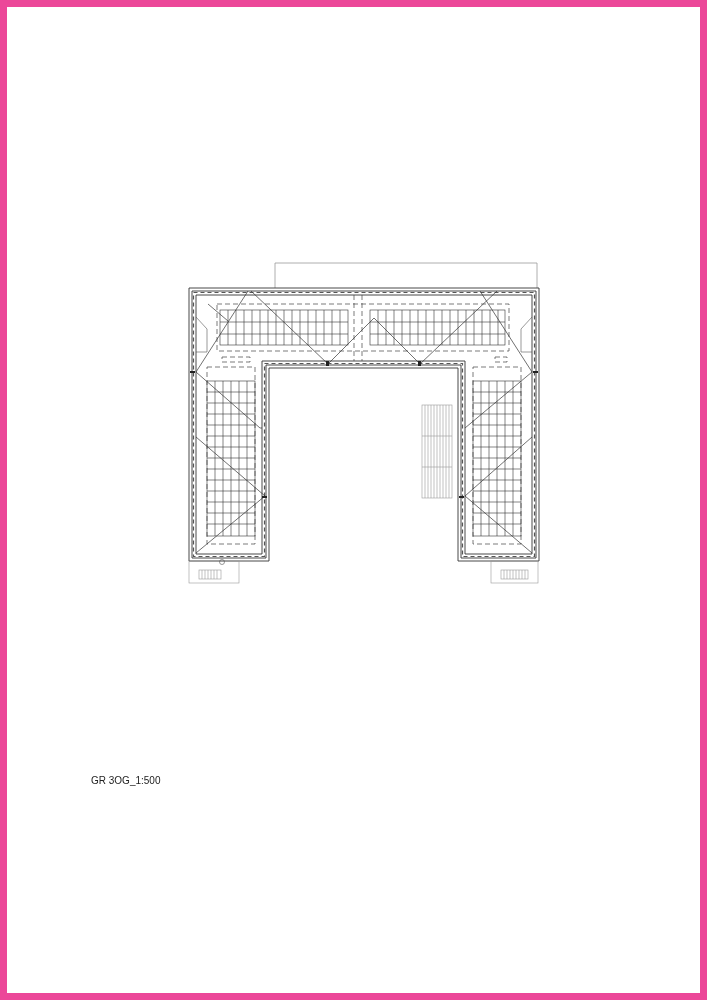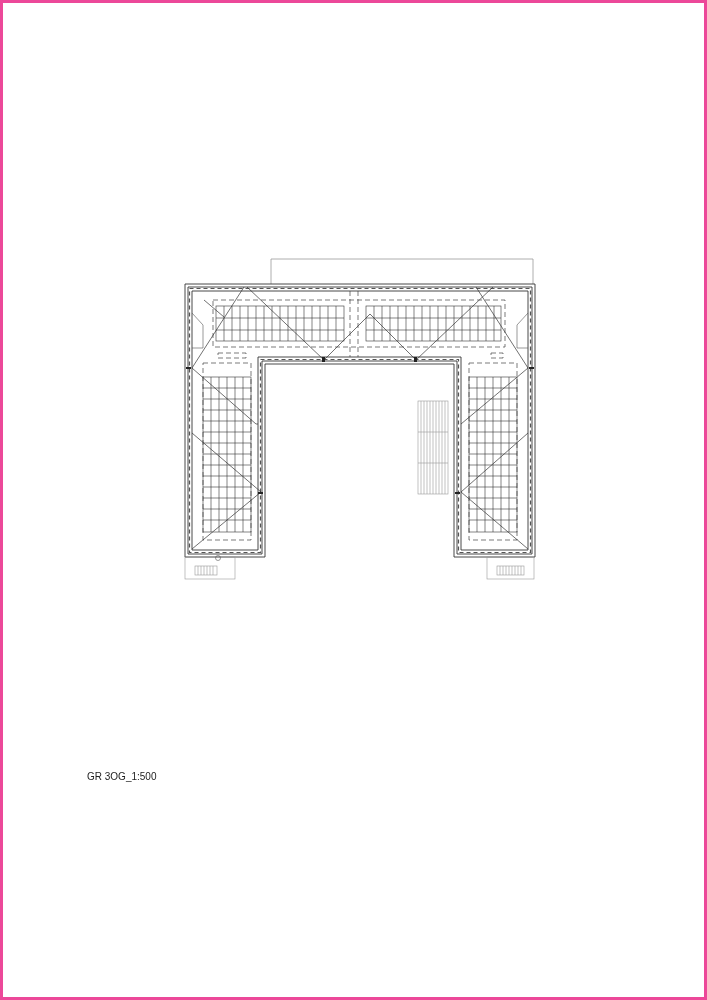--- a/index.html
+++ b/index.html
@@ -1,16 +1,16 @@
 <!DOCTYPE html>
 <html><head>
 <meta charset="utf-8">
 <style>
   html,body{margin:0;padding:0;background:#fff;}
-  .page{position:relative;width:707px;height:1000px;background:#fff;box-sizing:border-box;border:3px solid #ec4899;overflow:hidden;}
+  .page{position:relative;width:707px;height:1000px;background:#fff;box-sizing:border-box;border:7px solid #ec4899;overflow:hidden;}
   svg.plan{position:absolute;left:0;top:0;}
   .caption{position:absolute;left:84px;top:768px;font-family:"Liberation Sans",sans-serif;font-size:10px;color:#222;letter-spacing:0;}
 </style>
 </head>
 <body>
 
 <div class="page">
   <svg class="plan" width="707" height="1000" viewBox="0 0 707 1000">
     <defs>
       <pattern id="wallhatch" width="6" height="6" patternUnits="userSpaceOnUse">

